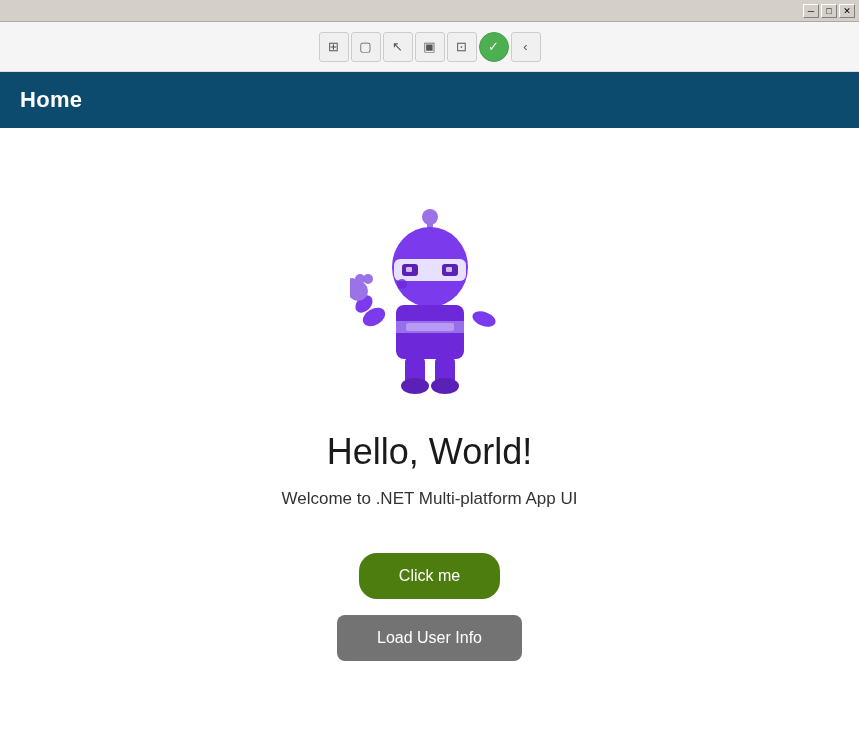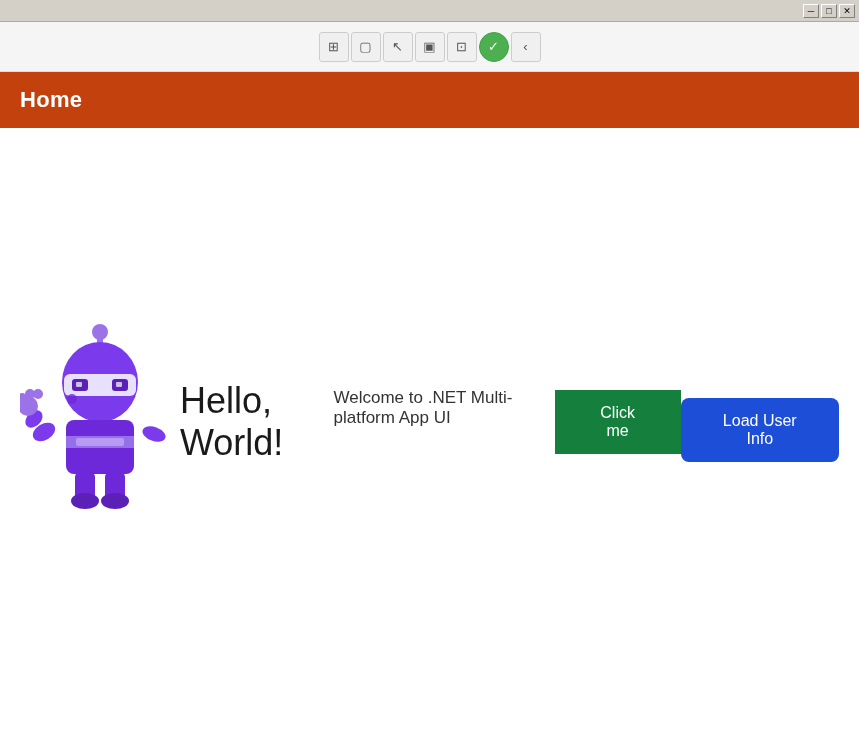--- a/index.html
+++ b/index.html
@@ -80,39 +80,39 @@
       align-items: center;
       justify-content: center;
       cursor: pointer;
       font-size: 13px;
       color: #fff;
     }
 
     
     .app-header {
       height: 56px;
-      background: #c2410c;
+      background: #0c4a6e;
       display: flex;
       align-items: center;
       padding: 0 20px;
     }
 
     .app-title {
       color: #ffffff;
       font-size: 22px;
       font-weight: 600;
       letter-spacing: 0.3px;
     }
 
     
     .main-content {
       flex: 1;
       background: #ffffff;
       display: flex;
-      flex-direction: row;
+      flex-direction: column;
       align-items: center;
       justify-content: center;
       padding: 20px;
       gap: 0;
     }
 
     
     .robot-container {
       margin-bottom: 28px;
     }
@@ -124,33 +124,33 @@
       margin-bottom: 16px;
     }
 
     .welcome-text {
       font-size: 17px;
       color: #333;
       margin-bottom: 44px;
     }
 
     .btn-click-me {
-      background: #15803d;
+      background: #4d7c0f;
       color: #fff;
       border: none;
-      border-radius: 0;
+      border-radius: 18px;
       padding: 14px 40px;
       font-size: 16px;
       cursor: pointer;
       margin-bottom: 16px;
       min-width: 100px;
     }
 
     .btn-load-user {
-      background: #1d4ed8;
+      background: #737373;
       color: #fff;
       border: none;
       border-radius: 8px;
       padding: 14px 40px;
       font-size: 16px;
       cursor: pointer;
       min-width: 130px;
     }
   </style>
 </head>

